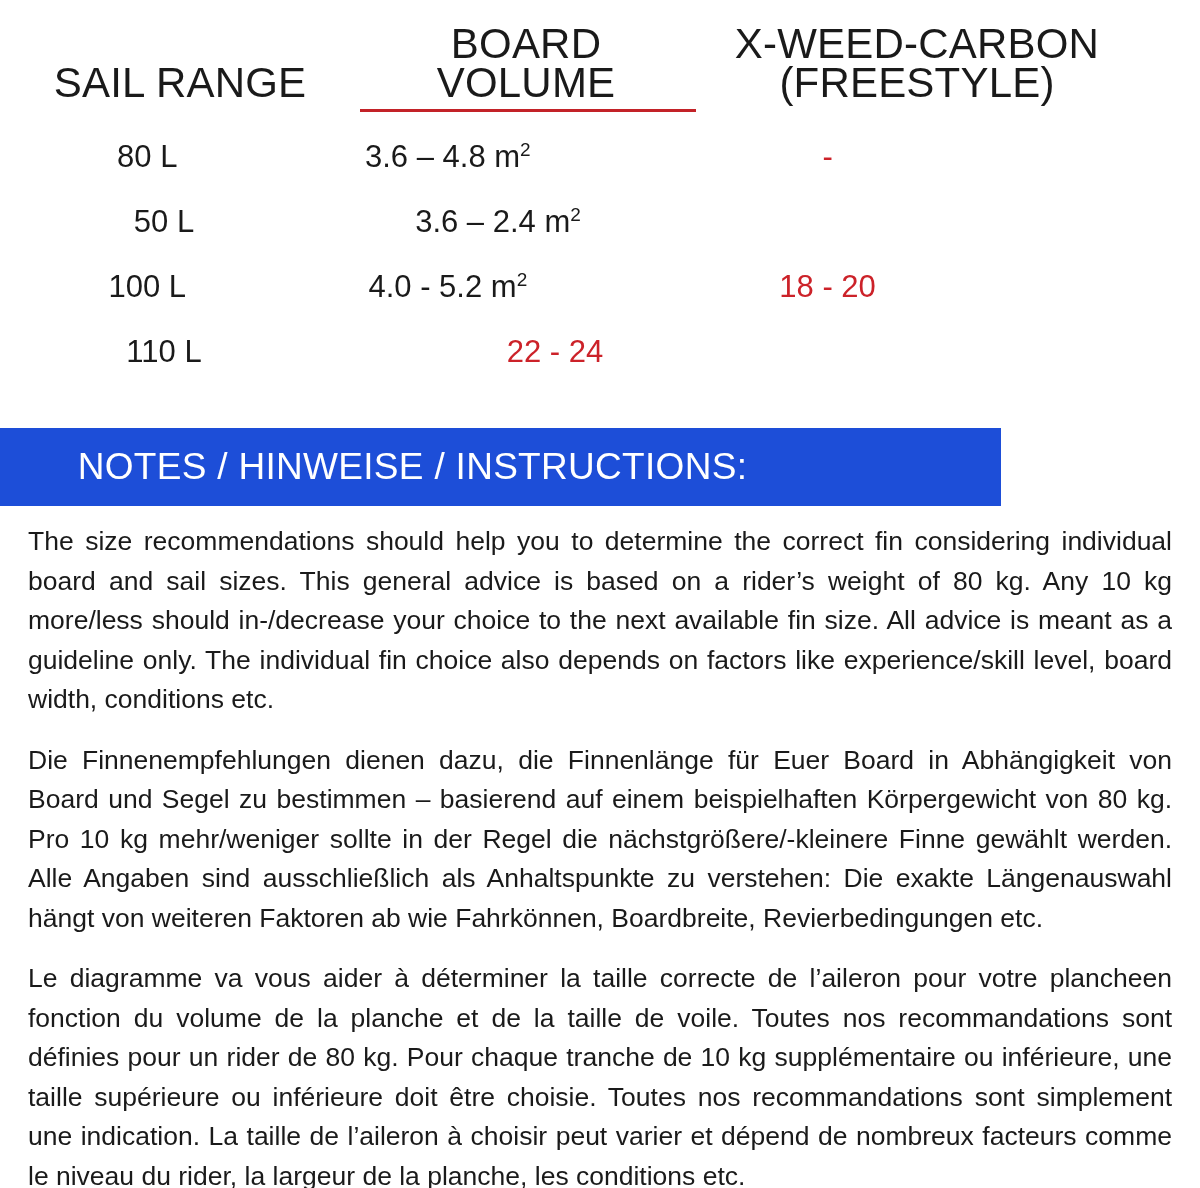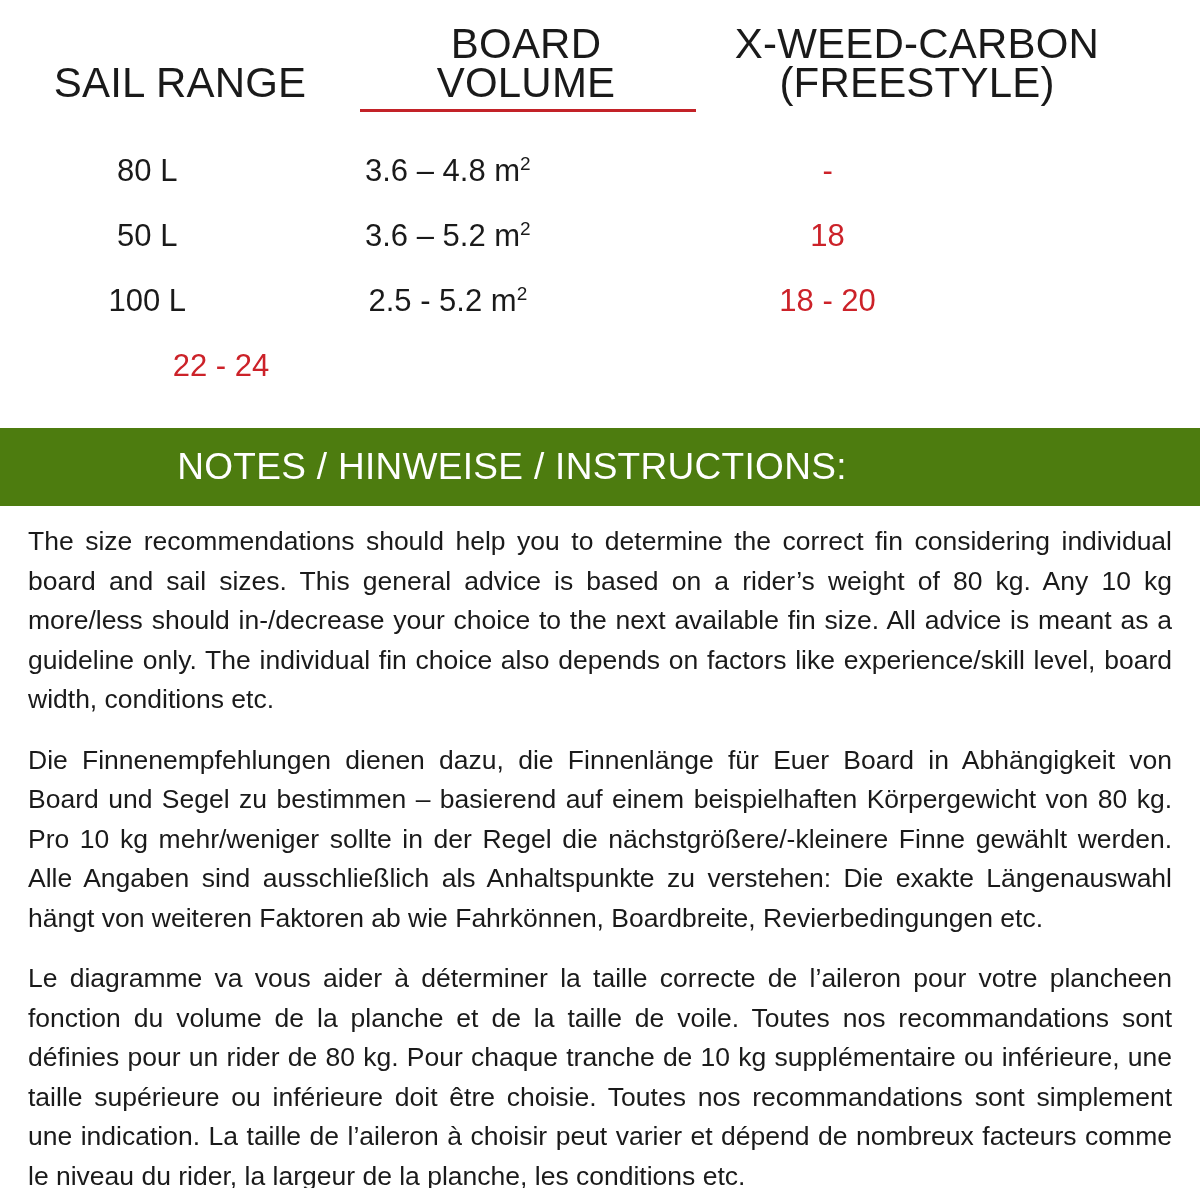--- a/index.html
+++ b/index.html
@@ -54,21 +54,21 @@
   }
   .rule-1 { left: 0px;   width: 334px; }
   .rule-2 { left: 360px; width: 336px; }
 
   .table-body { padding-top: 12px; }
 
   .row {
     display: flex;
     width: 1088px;
     height: 65px;
-    align-items: flex-end;
+    align-items: center;
   }
   .cell {
     box-sizing: border-box;
     text-align: center;
     font-size: 31px;
     line-height: 36px;
     color: #1a1a1a;
     white-space: nowrap;
   }
   .cell.c1 { width: 334px; padding-right: 6px; }
@@ -78,23 +78,23 @@
     font-size: 19px;
     vertical-align: super;
     line-height: 0;
   }
 
   
   .notes-banner {
     position: absolute;
     left: 0;
     top: 428px;
-    width: 1200px;
+    width: 1001px;
     height: 78px;
-    background: #4d7c0f;
+    background: #1d4ed8;
     display: flex;
     align-items: center;
     justify-content: center;
   }
   .notes-banner-title {
     color: #ffffff;
     font-size: 37px;
     line-height: 42px;
     letter-spacing: 0.3px;
     padding-right: 176px;
@@ -148,31 +148,31 @@
   <div class="table-body">
 
     <div class="row">
       <div class="cell c1">80 L</div>
       <div class="cell c2"><span>3.6 – 4.8 m</span><sup>2</sup></div>
       <div class="cell c3">-</div>
     </div>
 
     <div class="row">
       <div class="cell c1">50 L</div>
-      <div class="cell c2"><span>3.6 – 5.2 m</span><sup>2</sup></div>
-      <div class="cell c3">18</div>
+      <div class="cell c2"><span>3.6 – 2.4 m</span><sup>2</sup></div>
     </div>
 
     <div class="row">
       <div class="cell c1">100 L</div>
-      <div class="cell c2"><span>2.5 - 5.2 m</span><sup>2</sup></div>
+      <div class="cell c2"><span>4.0 - 5.2 m</span><sup>2</sup></div>
       <div class="cell c3">18 - 20</div>
     </div>
 
     <div class="row">
+      <div class="cell c1">110 L</div>
       <div class="cell c3">22 - 24</div>
     </div>
 
   </div>
 </div>
 
 <div class="notes-banner">
   <div class="notes-banner-title">NOTES / HINWEISE / INSTRUCTIONS:</div>
 </div>
 

